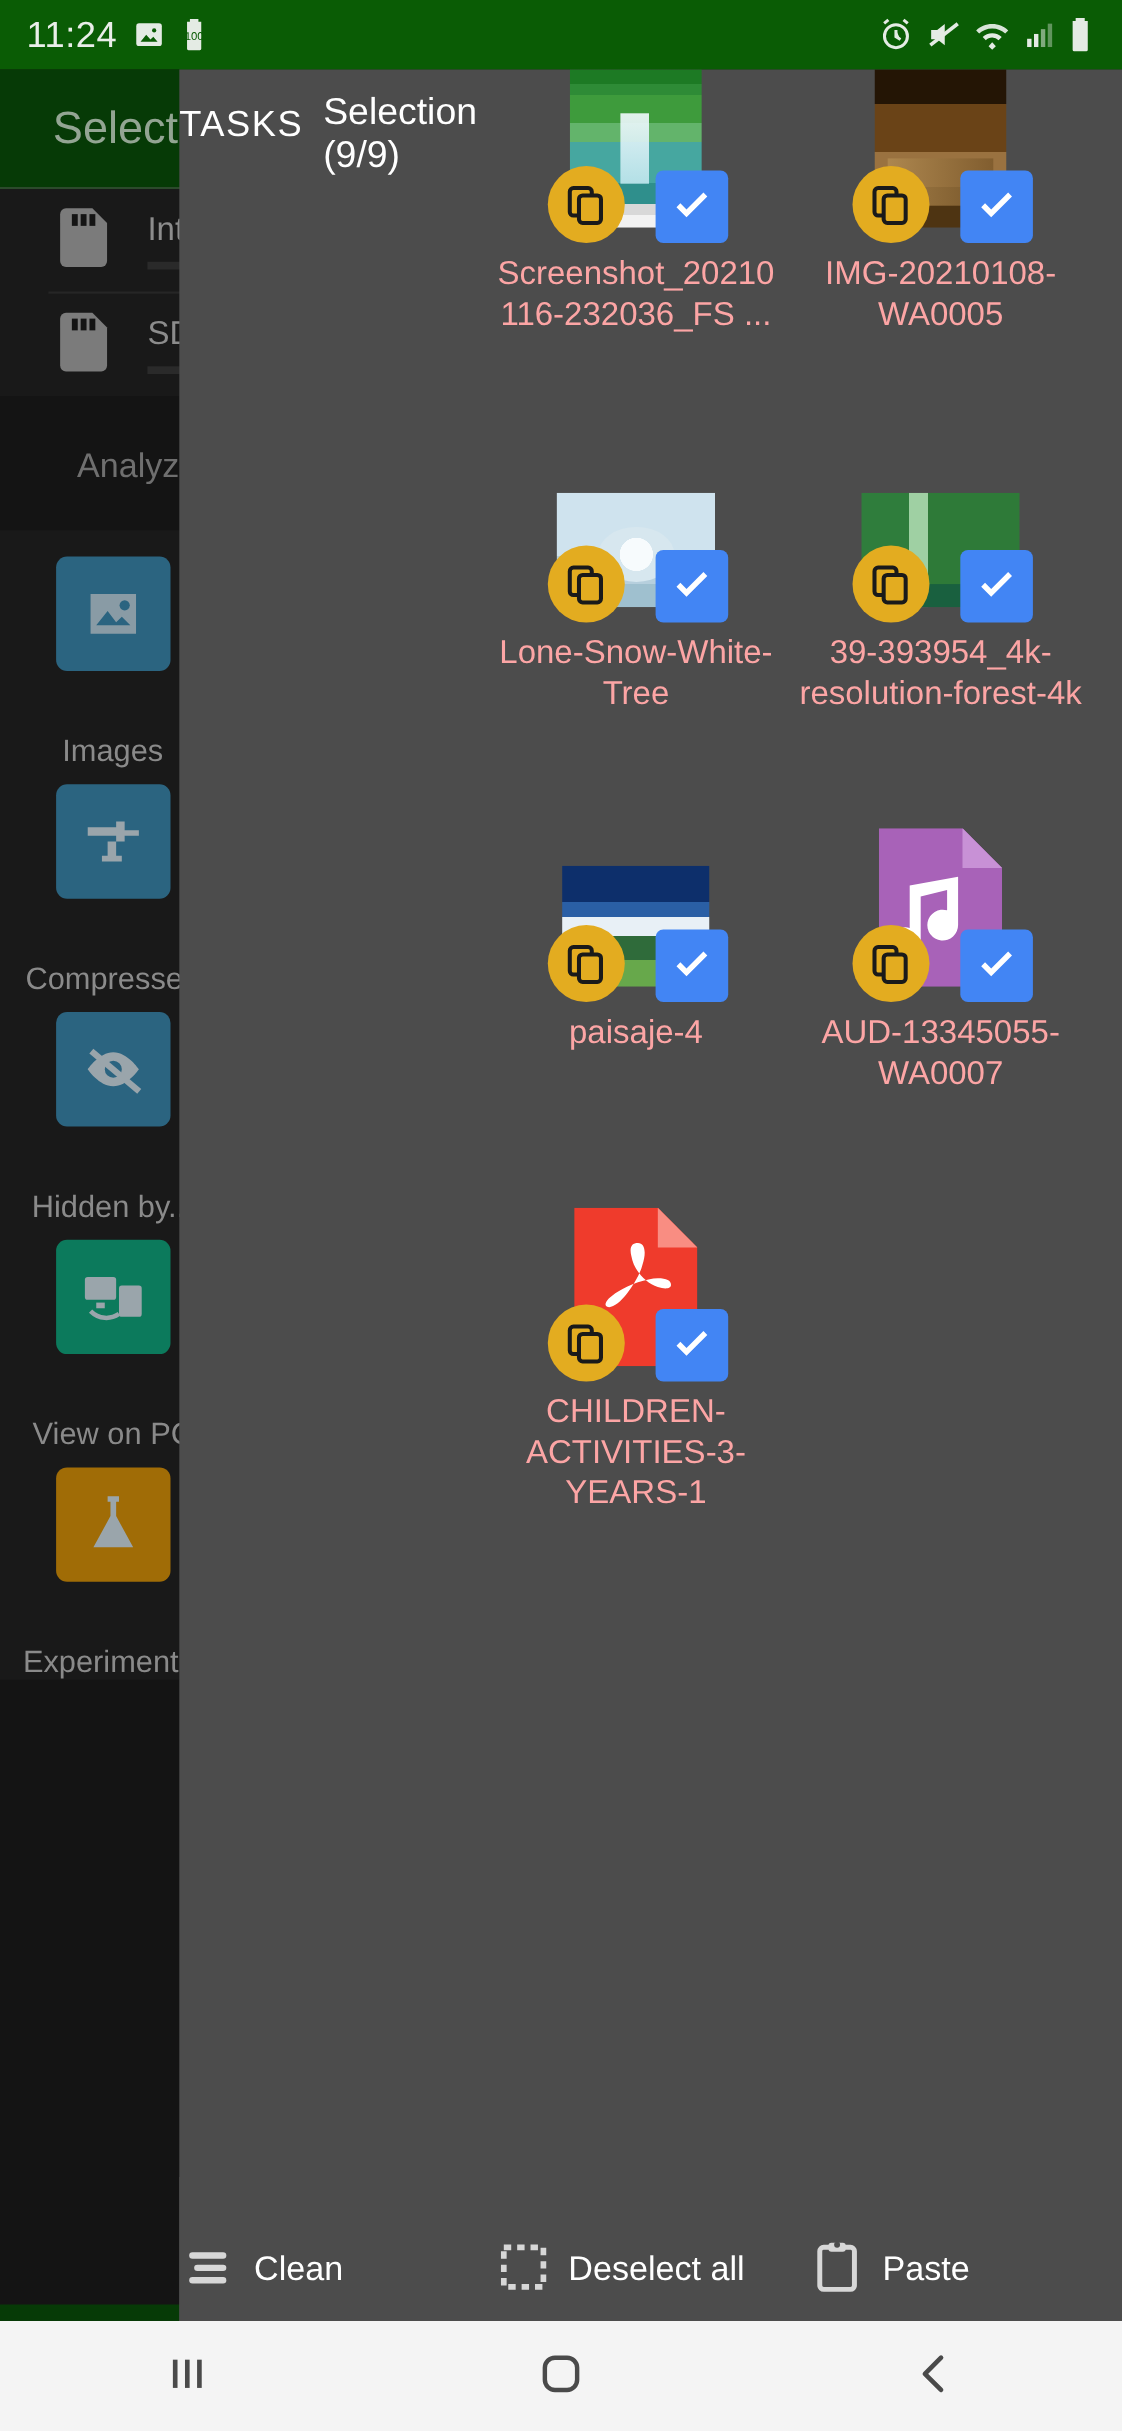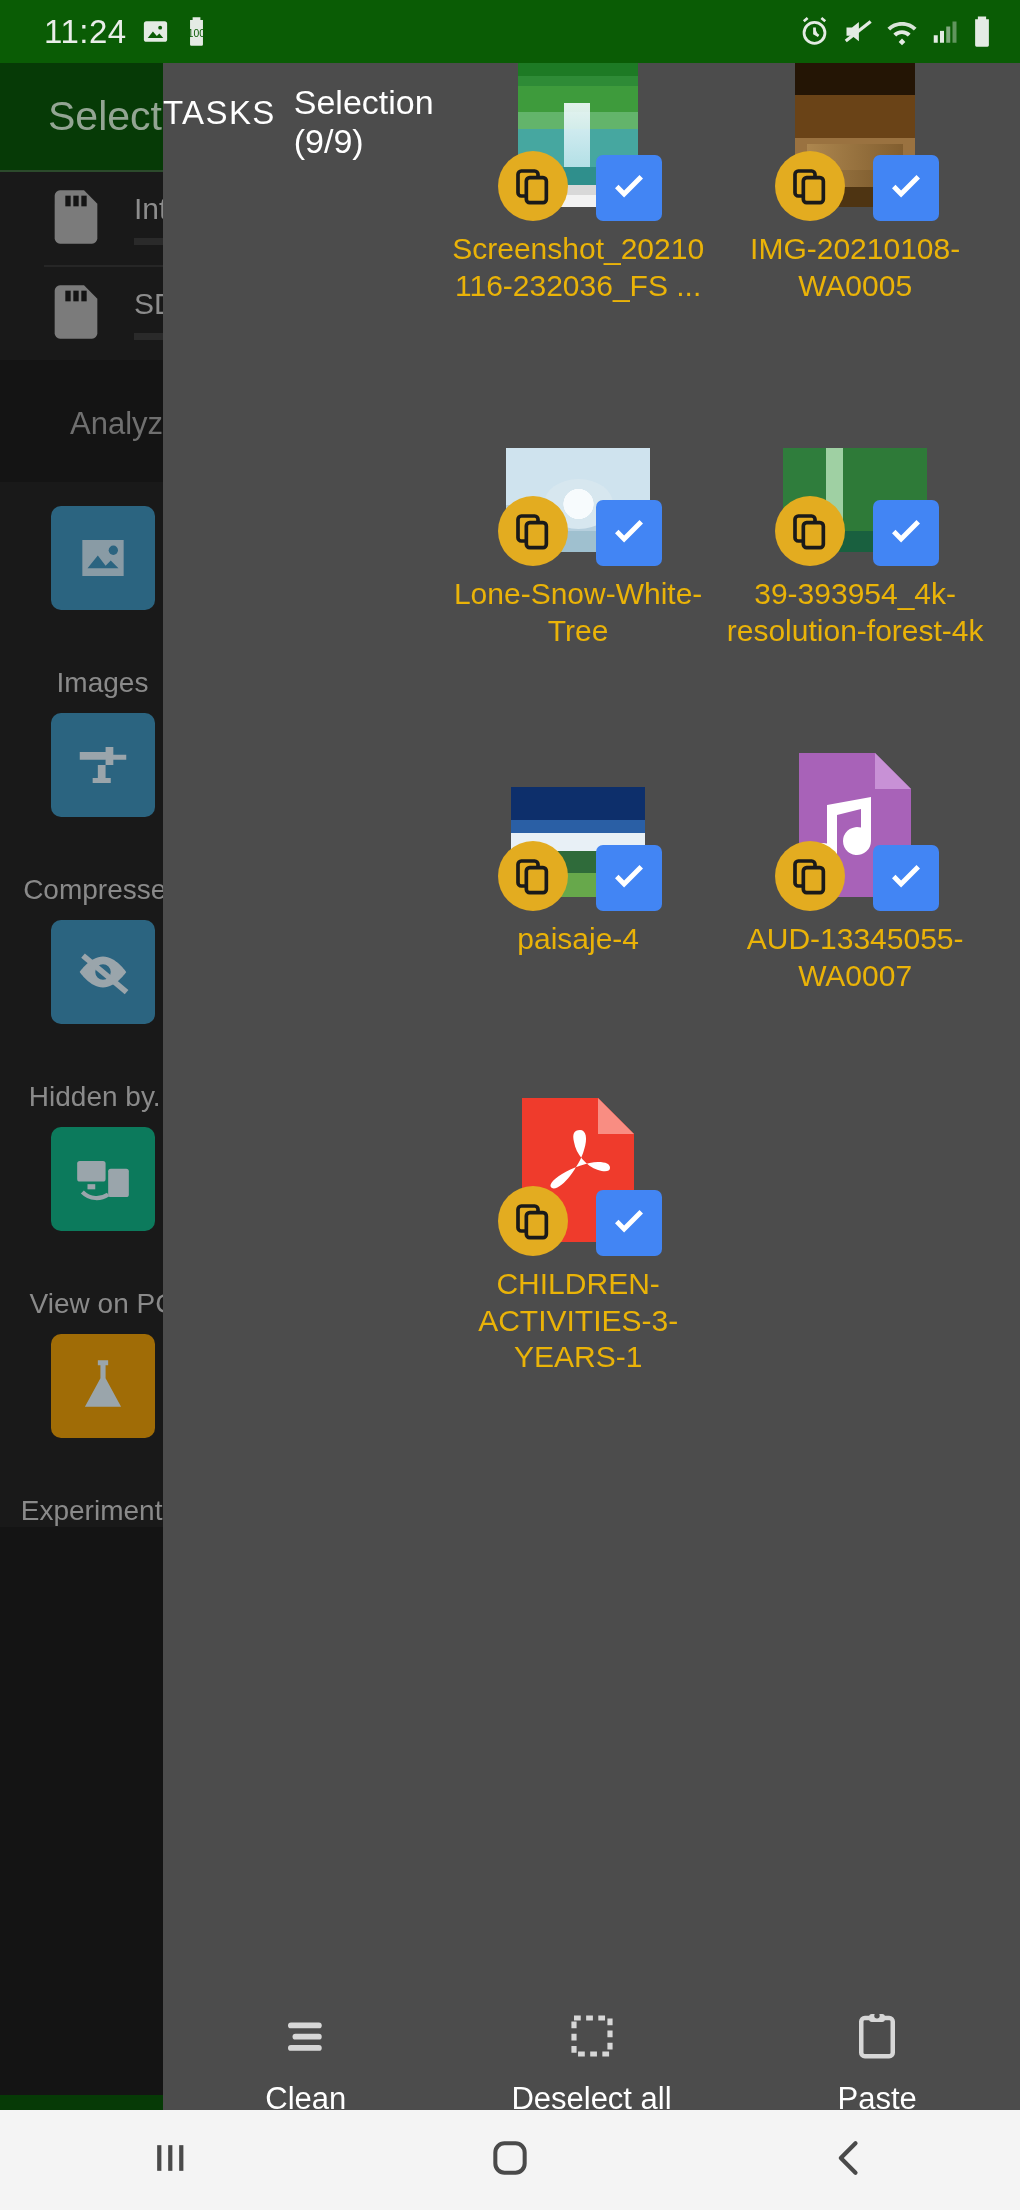--- a/index.html
+++ b/index.html
@@ -9,21 +9,21 @@
     font-family: "Liberation Sans", sans-serif;
     overflow: hidden;
   }
   #screen { position: relative; width: 1020px; height: 2210px; overflow: hidden; background:#141414; }
 
   
   .statusbar {
     position: absolute; top: 0; left: 0; width: 1020px; height: 63px;
     background: #0a5c05;
     display: flex; align-items: center; justify-content: space-between;
-    padding: 0 26px 0 44px; z-index: 60;
+    padding: 0 26px 0 24px; z-index: 60;
   }
   .sb-left { display: flex; align-items: center; gap: 13px; }
   .sb-clock { color: #e9eee9; font-size: 33px; letter-spacing: .5px; }
   .sb-right { display: flex; align-items: center; gap: 10px; }
   .sb-ico { fill: #e4ebe4; display:block; }
 
   
   .bgapp {
     position: absolute; top: 63px; left: 0; width: 1020px; height: 2147px;
     background: #141414; z-index: 10;
@@ -101,21 +101,21 @@
     position: absolute; left: -8px; bottom: -14px; width: 70px; height: 70px;
     border-radius: 50%; background: #e3ac20;
     display: flex; align-items: center; justify-content: center; z-index: 3;
   }
   .badge-check {
     position: absolute; right: -12px; bottom: -14px; width: 66px; height: 66px;
     border-radius: 7px; background: #4285f4;
     display: flex; align-items: center; justify-content: center; z-index: 3;
   }
   .fname {
-    color: #eab308; font-size: 30px; line-height: 1.22; text-align: center;
+    color: #fca5a5; font-size: 30px; line-height: 1.22; text-align: center;
     width: 258px; margin-top: 24px; word-break: break-word;
   }
 
   
   .doc-icon { position: relative; width: 112px; height: 144px; }
 
   
   .art-waterfall-portrait {
     width:100%; height:100%;
     background:
@@ -176,21 +176,21 @@
     width:100%; height:100%;
     background: linear-gradient(to bottom,#0d2f6b 0 30%, #2a5fa5 30% 42%, #e8f0f6 42% 58%, #2f6b3a 58% 78%, #67a84b 78% 100%);
   }
 
   
   .actionbar {
     position: absolute; left: 163px; bottom: 63px; width: 857px; height: 168px;
     background: #4c4c4c; display: flex; align-items: center; z-index: 45;
   }
   .action {
-    flex: 1; display: flex; flex-direction: column; align-items: center; gap: 14px;
+    flex: 1; display: flex; align-items: center; gap: 14px;
   }
   .action-label { color: #ffffff; font-size: 31px; }
 
   
   .navbar {
     position: absolute; left: 0; bottom: 0; width: 1020px; height: 100px;
     background: #f4f4f4; display: flex; align-items: center; z-index: 70;
   }
   .nav-btn { flex: 1; display: flex; align-items: center; justify-content: center; }
 </style>

